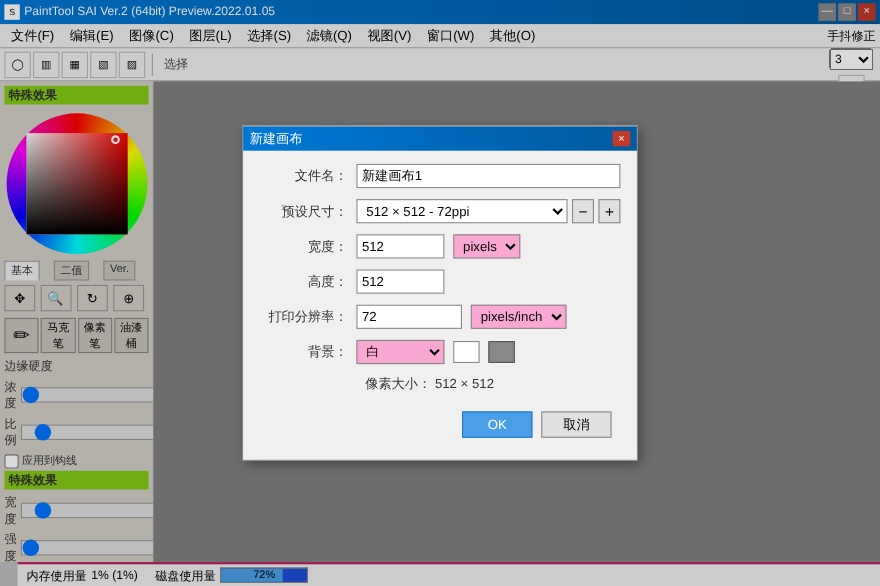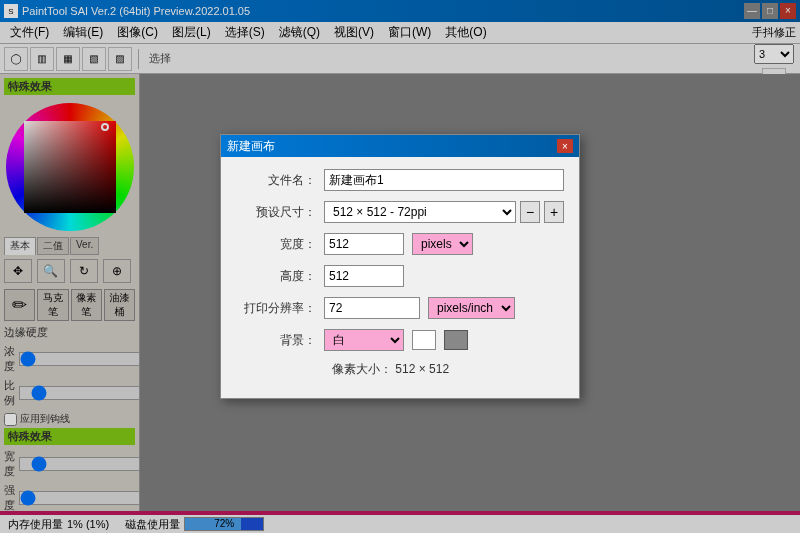--- a/index.html
+++ b/index.html
@@ -185,21 +185,21 @@
       left: 95px;
       width: 8px;
       height: 8px;
       border: 2px solid white;
       border-radius: 50%;
     }
 
     
     .tab-bar {
       display: flex;
-      gap: 1px;
+      gap: 13px;
       margin-bottom: 2px;
     }
     .tab-item {
       font-size: 10px;
       padding: 1px 5px;
       background: #c8c4bc;
       border: 1px solid #999;
       cursor: pointer;
       color: #333;
     }
@@ -251,25 +251,25 @@
       flex: 1;
       background: #808080;
       position: relative;
       overflow: hidden;
     }
 
     
     .status-bar {
       position: absolute;
       bottom: 0;
-      left: 0;
+      left: 16px;
       right: 0;
       height: 22px;
       background: #f0f0f0;
-      border-top: 4px solid #be185d;
+      border-top: 2px solid #be185d;
       display: flex;
       align-items: center;
       padding: 0 8px;
       gap: 16px;
       font-size: 11px;
     }
     .status-item {
       display: flex;
       align-items: center;
       gap: 4px;
@@ -629,15 +629,19 @@
         </select>
         <div class="bg-color-box"></div>
         <div class="bg-color-box2"></div>
       </div>
 
       <div class="dialog-info">
         <span>像素大小：</span>
         <span>512 × 512</span>
       </div>
 
+      <div class="dialog-buttons">
+        <button class="dialog-btn primary">OK</button>
+        <button class="dialog-btn">取消</button>
+      </div>
     </div>
   </div>
 </div>
 
 </body></html>

